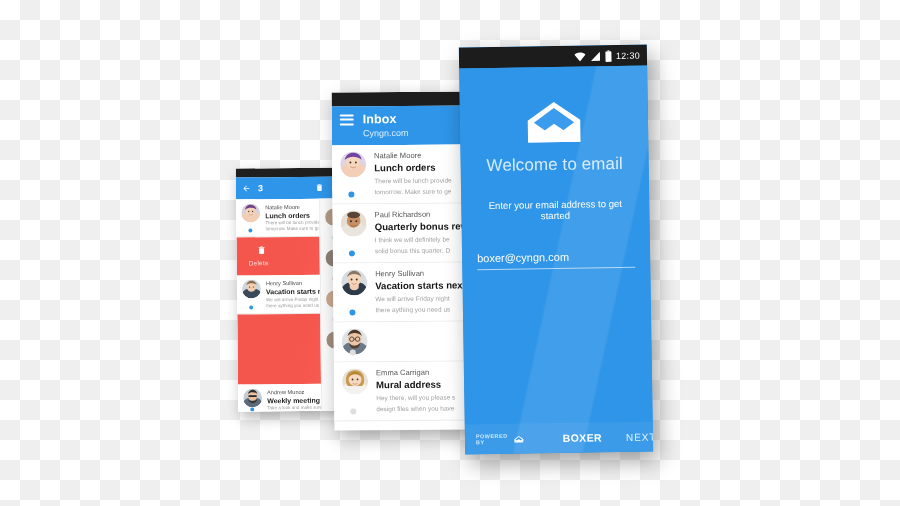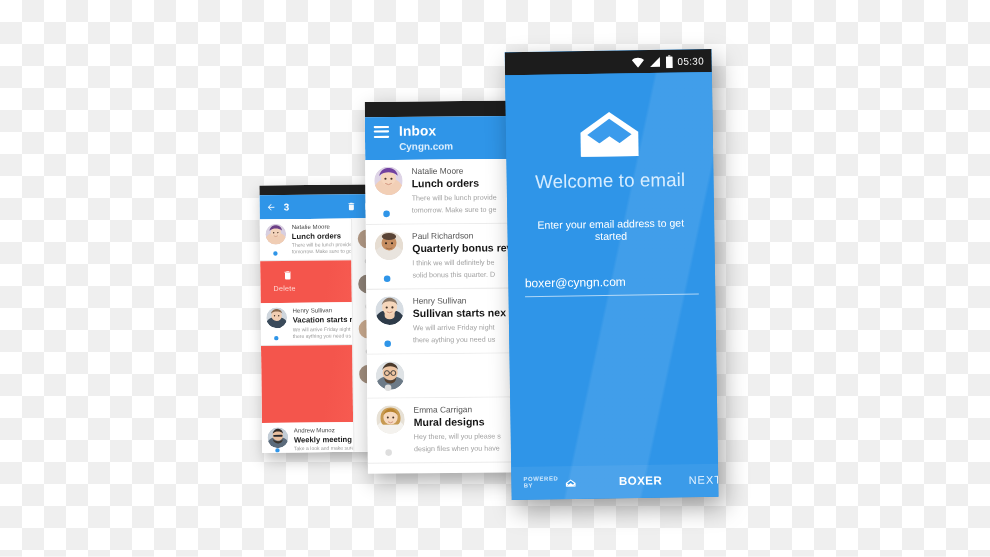--- a/index.html
+++ b/index.html
@@ -71,21 +71,21 @@
     z-index:2;
   }
   #phone-mid .statusbar{height:14px;background:#1d1d1d;}
   #phone-mid .appbar{
     background:#2f95e8;padding:5px 8px 7px 8px;color:#fff;box-sizing:border-box;
   }
   #phone-mid .appbar-top{display:flex;align-items:center;gap:9px;}
   #phone-mid .burger{width:14px;}
   #phone-mid .burger span{display:block;height:2px;background:#fff;margin:2.5px 0;border-radius:1px;}
   #phone-mid .ttl{font-size:12.5px;font-weight:bold;letter-spacing:.1px;}
-  #phone-mid .sub{font-size:9px;color:#dbeefd;margin-top:1px;margin-left:23px;font-weight:bold;}
+  #phone-mid .sub{font-size:9px;color:#dbeefd;margin-top:1px;margin-left:23px;}
   #phone-mid .list{background:#fff;}
   #phone-mid .row{
     display:flex;gap:8px;padding:6px 6px 7px 8px;border-bottom:1px solid #ececec;
     box-sizing:border-box;position:relative;background:#fff;
   }
   #phone-mid .av{width:26px;height:26px;border-radius:50%;flex:0 0 26px;}
   #phone-mid .txt{flex:1;min-width:0;}
   #phone-mid .nm{font-size:7.6px;color:#555;line-height:1.35;white-space:nowrap;overflow:hidden;}
   #phone-mid .sj{font-size:9.6px;color:#161616;font-weight:bold;line-height:1.35;margin-top:1px;white-space:nowrap;overflow:hidden;}
   #phone-mid .pv{font-size:6.5px;color:#a2a2a2;line-height:1.45;margin-top:1px;white-space:nowrap;overflow:hidden;}
@@ -350,21 +350,21 @@
             <path d="M13 18h14v9c0 3-3 5-7 5s-7-2-7-5z" fill="#f0cdb0"></path>
             <circle cx="20" cy="15" r="10.5" fill="#f5d6bb"></circle>
             <path d="M9 12c2-8 8-10 11-10s10 2 11 10c-3-4-7-5-11-5s-8 1-11 5z" fill="#8a7766"></path>
             <circle cx="16" cy="15.5" r="1.5" fill="#3f2f24"></circle>
               <circle cx="24" cy="15.5" r="1.5" fill="#3f2f24"></circle>
             <path d="M16 21.5q4 3 8 0" stroke="#cc9077" stroke-width="1.3" fill="none"></path>
           </g>
         </svg>
         <div class="txt">
           <div class="nm">Henry Sullivan</div>
-          <div class="sj">Sullivan starts nex</div>
+          <div class="sj">Vacation starts nex</div>
           <div class="pv">We will arrive Friday night</div>
           <div class="pv">there aything you need us</div>
         </div>
         <span class="dot unread"></span>
       </div>
 
       <div class="row">
         <svg class="av" viewBox="0 0 40 40">
           <defs>
               <clipPath id="mcD">
@@ -398,21 +398,21 @@
             <path d="M6 18c0-10 6-15 14-15s14 5 14 15c0 6-2 9-4 9H10c-2 0-4-3-4-9z" fill="#c79a52"></path>
             <circle cx="20" cy="17" r="10" fill="#f6d9bf"></circle>
             <path d="M10 14c2-7 7-9 10-9s8 2 10 9c-3-4-6-5-10-5s-7 1-10 5z" fill="#b8832f"></path>
             <circle cx="16.2" cy="17" r="1.4" fill="#4a3528"></circle>
               <circle cx="23.8" cy="17" r="1.4" fill="#4a3528"></circle>
             <path d="M16.5 23q3.5 3 7 0" stroke="#cf8f78" stroke-width="1.3" fill="none"></path>
           </g>
         </svg>
         <div class="txt">
           <div class="nm">Emma Carrigan</div>
-          <div class="sj">Mural designs</div>
+          <div class="sj">Mural address</div>
           <div class="pv">Hey there, will you please s</div>
           <div class="pv">design files when you have</div>
         </div>
         <span class="dot read"></span>
       </div>
 
     </div>
   </div>
 
   <div class="phone" id="phone-front">
@@ -421,21 +421,21 @@
       <svg width="12" height="10" viewBox="0 0 24 20">
         <path d="M12 20L1 6c3-2.6 6.9-4 11-4s8 1.4 11 4z" fill="#ffffff"></path>
       </svg>
       <svg width="11" height="10" viewBox="0 0 22 20">
         <path d="M20 1v18H2z" fill="#ffffff"></path>
       </svg>
       <svg width="7" height="12" viewBox="0 0 14 24">
         <rect x="5" y="0" width="4" height="2.5" fill="#ffffff"></rect>
         <rect x="1" y="2.5" width="12" height="21" rx="1" fill="#ffffff"></rect>
       </svg>
-      <span class="sb-time">05:30</span>
+      <span class="sb-time">12:30</span>
     </div>
 
     <div class="screen">
       <div class="sheen"></div>
 
       <svg class="logo" viewBox="0 0 64 50">
         <path d="M32 2 L62 23 L62 48 L2 48 L2 23 Z" fill="#ffffff"></path>
         <path d="M32 9 L55 25.5 L32 42 L9 25.5 Z" fill="#3b9bec"></path>
         <path d="M2 48 L32 27 L62 48 Z" fill="#ffffff"></path>
       </svg>

